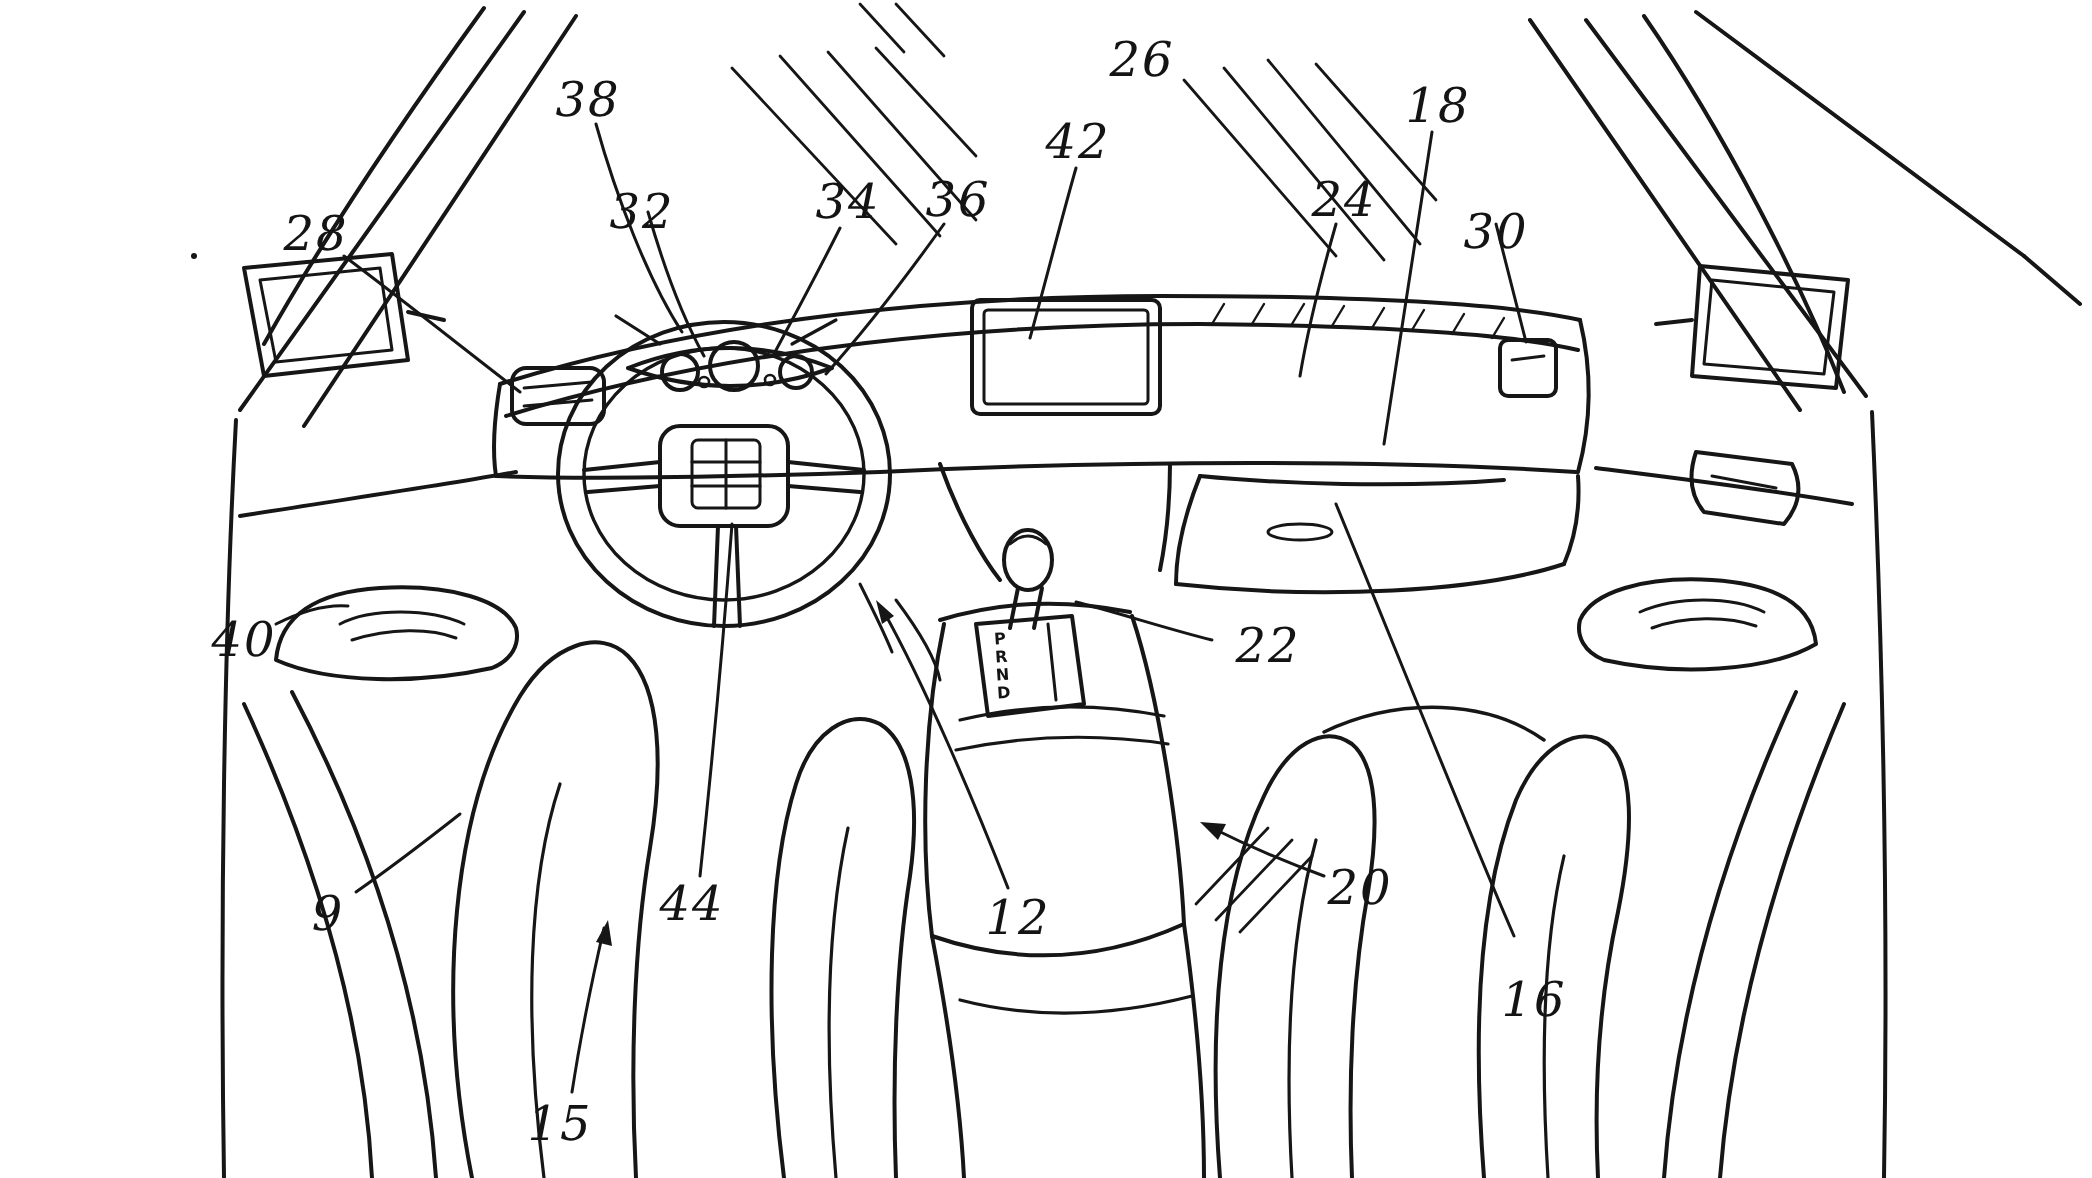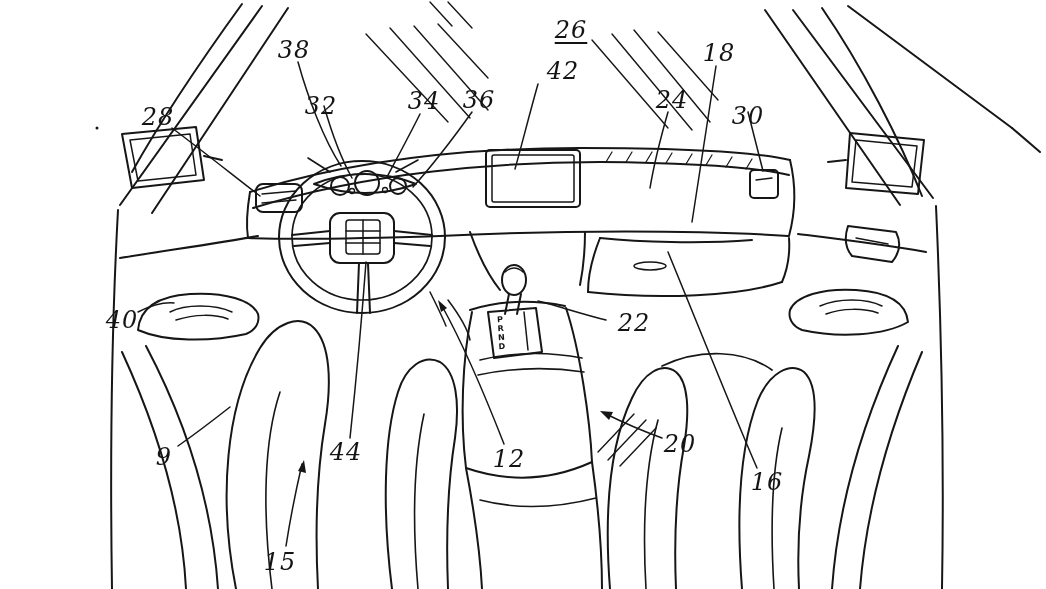--- a/index.html
+++ b/index.html
@@ -13,21 +13,21 @@
   .canvas svg{position:absolute;left:0;top:0;}
   .labels-layer{position:absolute;left:0;top:0;width:100%;height:100%;pointer-events:none;}
   .ref{
     position:absolute;
     transform:translate(-50%,-50%);
     font:italic 24px "DejaVu Serif", serif;
     color:#141414;
     white-space:nowrap;
     letter-spacing:1px;
   }
-  .underline{text-decoration:underline;text-underline-offset:4px;}
+  .underline{text-underline-offset:4px;}
   .prnd{
     position:absolute;
     left:494px;top:315px;width:14px;
     font:700 8px "DejaVu Sans", sans-serif;
     line-height:9px;text-align:center;color:#141414;
     white-space:pre-line;
     transform:rotate(-4deg);
   }
 </style>
 </head>
@@ -237,32 +237,32 @@
     </g>
   </svg>
 
   <div class="prnd">P
 R
 N
 D</div>
 
   <div class="labels-layer">
     <span class="ref underline" style="left:571px;top:30px">26</span>
-    <span class="ref" style="left:563px;top:71px">42</span>
+    <span class="ref" style="left:539px;top:71px">42</span>
     <span class="ref" style="left:719px;top:53px">18</span>
     <span class="ref" style="left:672px;top:100px">24</span>
     <span class="ref" style="left:748px;top:116px">30</span>
     <span class="ref" style="left:294px;top:50px">38</span>
     <span class="ref" style="left:321px;top:106px">32</span>
     <span class="ref" style="left:424px;top:101px">34</span>
     <span class="ref" style="left:479px;top:100px">36</span>
     <span class="ref" style="left:158px;top:117px">28</span>
     <span class="ref" style="left:122px;top:320px">40</span>
     <span class="ref" style="left:164px;top:457px">9</span>
     <span class="ref" style="left:346px;top:452px">44</span>
     <span class="ref" style="left:509px;top:459px">12</span>
     <span class="ref" style="left:634px;top:323px">22</span>
     <span class="ref" style="left:680px;top:444px">20</span>
-    <span class="ref" style="left:767px;top:482px">16</span>
+    <span class="ref" style="left:767px;top:500px">16</span>
     <span class="ref" style="left:280px;top:562px">15</span>
   </div>
 
 </div>
 
 </body></html>

